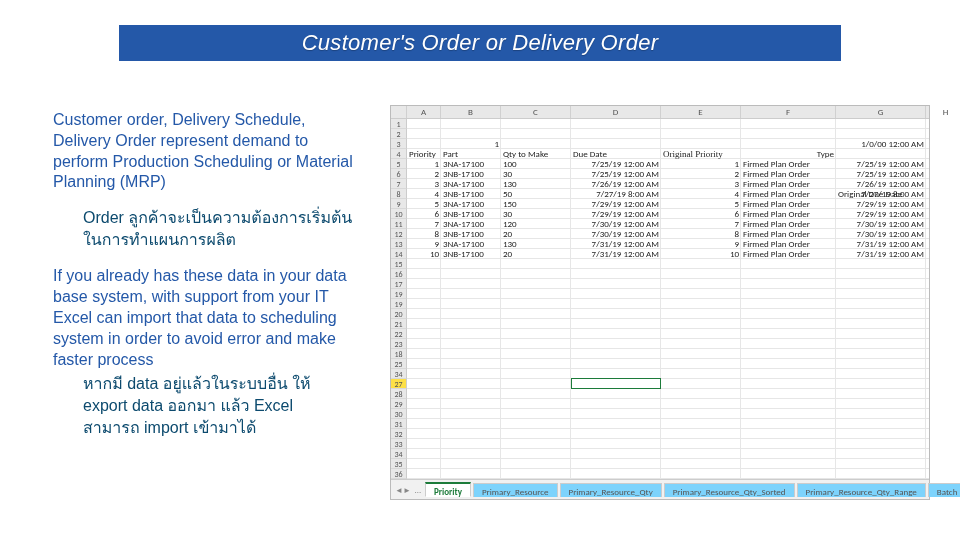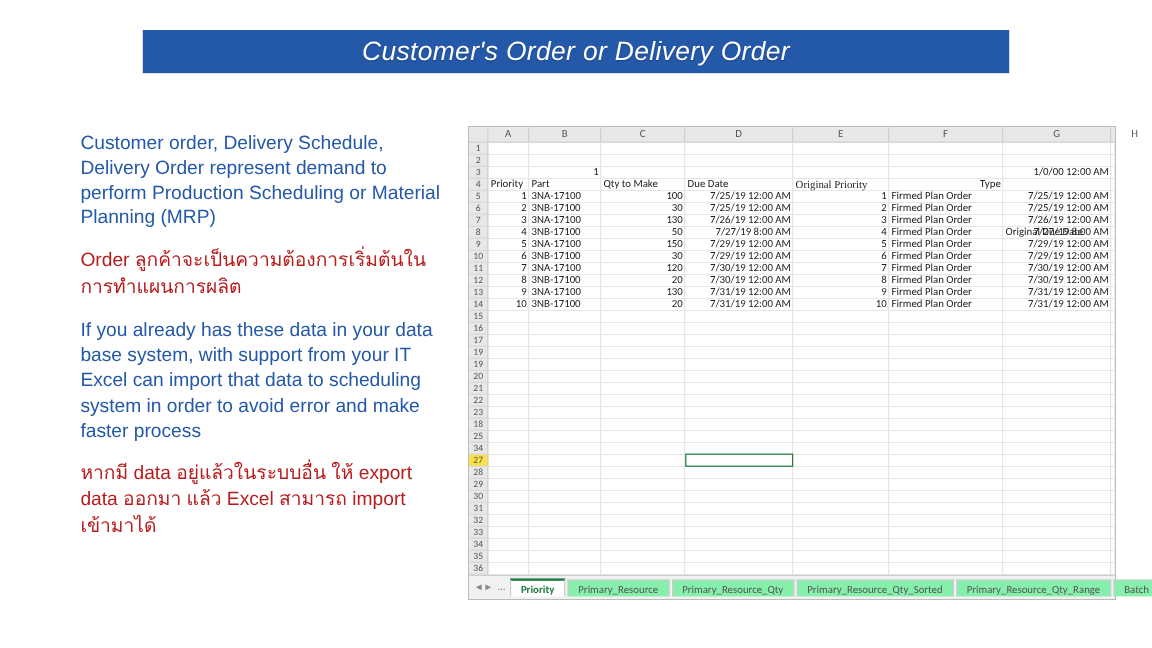--- a/index.html
+++ b/index.html
@@ -24,30 +24,30 @@
     font-style: italic;
     font-weight: 400;
     display: flex;
     align-items: center;
     justify-content: center;
     letter-spacing: .3px;
     text-shadow: 0 1px 1px rgba(0,0,0,.25);
   }
   .left-col {
     position: absolute;
-    left: 67px;
+    left: 53px;
     top: 110px;
     width: 300px;
   }
   .para { margin: 0 0  0; }
   .para.blue { color: #2458a8; }
-  .para.black { color: #b91c1c; }
+  .para.black { color: #0c4a6e; margin-left: 30px; }
   .p1 { font-size: 16px; line-height: 1.3; margin-bottom: 14px; }
   .p2 { font-size: 16px; line-height: 1.35; margin-bottom: 16px; }
-  .p3 { font-size: 16px; line-height: 1.3; margin-bottom: 14px; }
+  .p3 { font-size: 16px; line-height: 1.3; margin-bottom: 3px; }
   .p4 { font-size: 16px; line-height: 1.35; }
 
   .sheet {
     position: absolute;
     left: 390px;
     top: 105px;
     width: 540px;
     height: 395px;
     border: 1px solid #bbb;
     background: #fff;
@@ -105,21 +105,21 @@
   }
   .crow > div {
     flex-shrink: 0;
     padding: 0 2px;
     white-space: nowrap;
     overflow: visible;
     line-height: 10px;
   }
   .r-a { width: 34px; text-align: right; }
   .r-b { width: 60px; }
-  .r-c { width: 70px; text-align: right; }
+  .r-c { width: 70px; }
   .r-d { width: 90px; text-align: right;}
   .r-e { width: 80px; text-align: right;}
   .r-f { width: 95px; }
   .r-g { width: 90px; text-align: right;}
   .hdrcell { font-weight: 400; }
   .sel-cell {
     position: absolute;
     border: 1.5px solid #1c7b3a;
     background: transparent;
     pointer-events: none;
@@ -141,21 +141,21 @@
     width: 10px; height: 14px;
     display: flex; align-items: center; justify-content: center;
     color: #888;
     font-size: 8px;
   }
   .dots { padding: 0 4px; color: #888; }
   .tab {
     padding: 2px 8px;
     border: 1px solid #ccc;
     border-bottom: none;
-    background: #86efac;
+    background: #7dd3fc;
     margin-right: 2px;
     height: 14px;
     line-height: 12px;
   }
   .tab.active {
     background: #fff;
     border-bottom: 1px solid #fff;
     color: #1c7b3a;
     font-weight: 600;
     border-top: 2px solid #1c7b3a;

